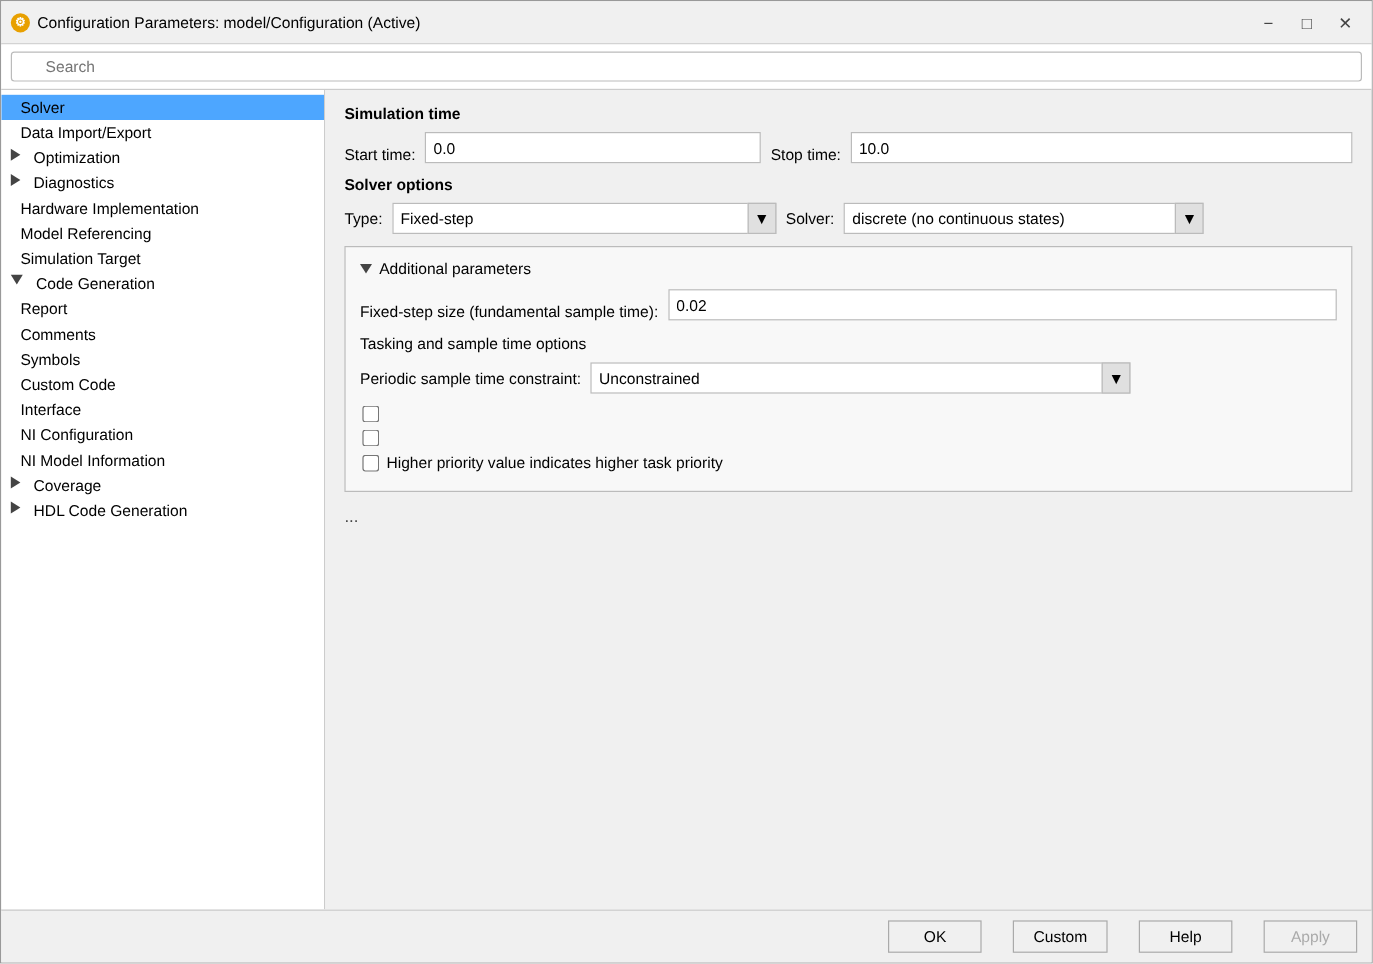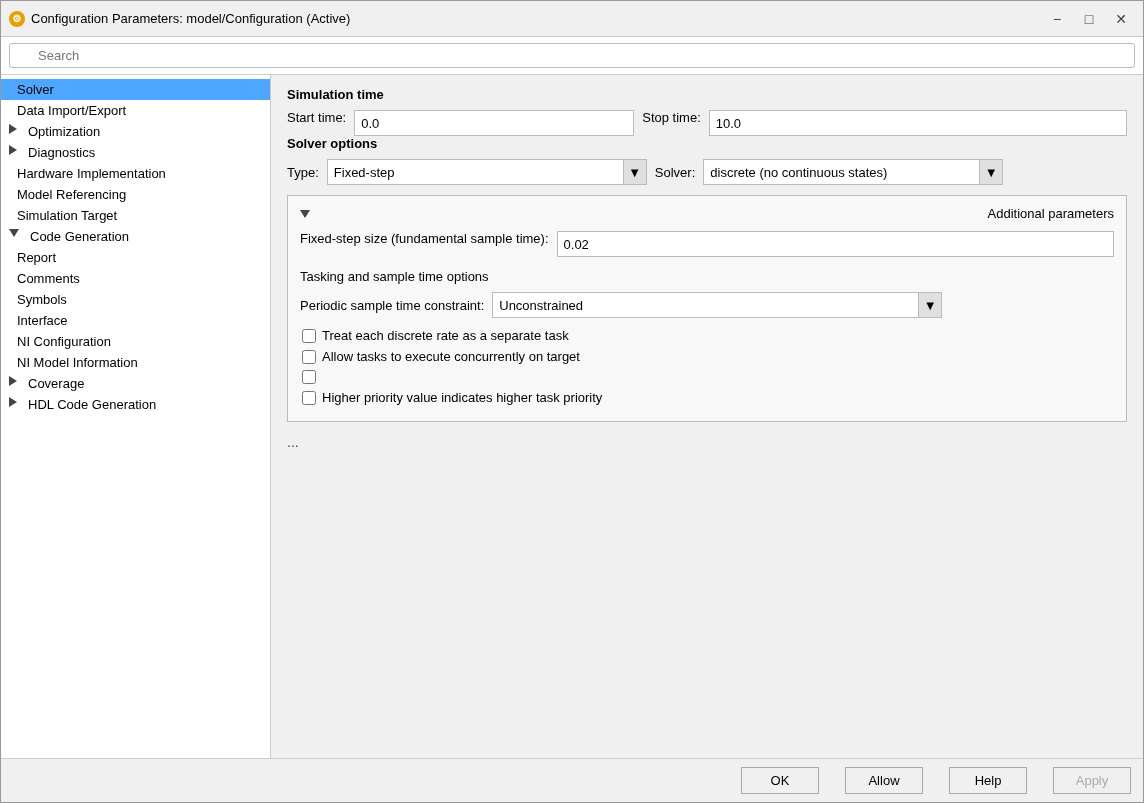--- a/index.html
+++ b/index.html
@@ -165,22 +165,23 @@
 
     .section-title {
       font-size: 13px;
       font-weight: bold;
       color: #000;
       margin-bottom: 8px;
     }
 
     .form-row {
       display: flex;
-      align-items: flex-start;
+      align-items: flex-end;
       gap: 8px;
+      margin-bottom: 10px;
     }
 
     .label {
       font-size: 13px;
       color: #000;
       white-space: nowrap;
     }
 
     .text-input {
       border: 1px solid #bbb;
@@ -239,21 +240,20 @@
     }
 
     .additional-params-title {
       font-size: 13px;
       font-weight: normal;
       color: #000;
       margin-bottom: 10px;
       display: flex;
       align-items: center;
       gap: 6px;
-      justify-content: space-between;
     }
 
     .full-width-input {
       width: 100%;
       border: 1px solid #bbb;
       background: #fff;
       padding: 3px 6px;
       font-size: 13px;
       height: 26px;
       outline: none;
@@ -387,20 +387,23 @@
       </div>
 
       <div class="sidebar-item indent-1">
         <span>Comments</span>
       </div>
 
       <div class="sidebar-item indent-1">
         <span>Symbols</span>
       </div>
 
+      <div class="sidebar-item indent-1">
+        <span>Custom Code</span>
+      </div>
 
       <div class="sidebar-item indent-1">
         <span>Interface</span>
       </div>
 
       <div class="sidebar-item indent-1">
         <span>NI Configuration</span>
       </div>
 
       <div class="sidebar-item indent-1">
@@ -472,41 +475,36 @@
               <option>Unconstrained</option>
               <option>Ensure sample time independent</option>
               <option>Specified</option>
             </select>
             <div class="select-arrow">▼</div>
           </div>
         </div>
 
         <div class="checkbox-row">
           <input type="checkbox" class="checkbox-input" style="">
-          <span class="label">Treat each discrete rate as a separate task</span>
-        </div>
-        <div class="checkbox-row">
-          <input type="checkbox" class="checkbox-input" style="">
-          <span class="label">Allow tasks to execute concurrently on target</span>
         </div>
         <div class="checkbox-row">
           <input type="checkbox" class="checkbox-input" style="">
         </div>
         <div class="checkbox-row">
           <input type="checkbox" class="checkbox-input" style="">
           <span class="label">Higher priority value indicates higher task priority</span>
         </div>
 
       </div>
 
       <div class="dots">...</div>
 
     </div>
   </div>
 
   <div class="footer">
     <button class="footer-btn">OK</button>
-    <button class="footer-btn">Allow</button>
+    <button class="footer-btn">Custom</button>
     <button class="footer-btn">Help</button>
     <button class="footer-btn disabled">Apply</button>
   </div>
 
 </div>
 
 </body></html>

